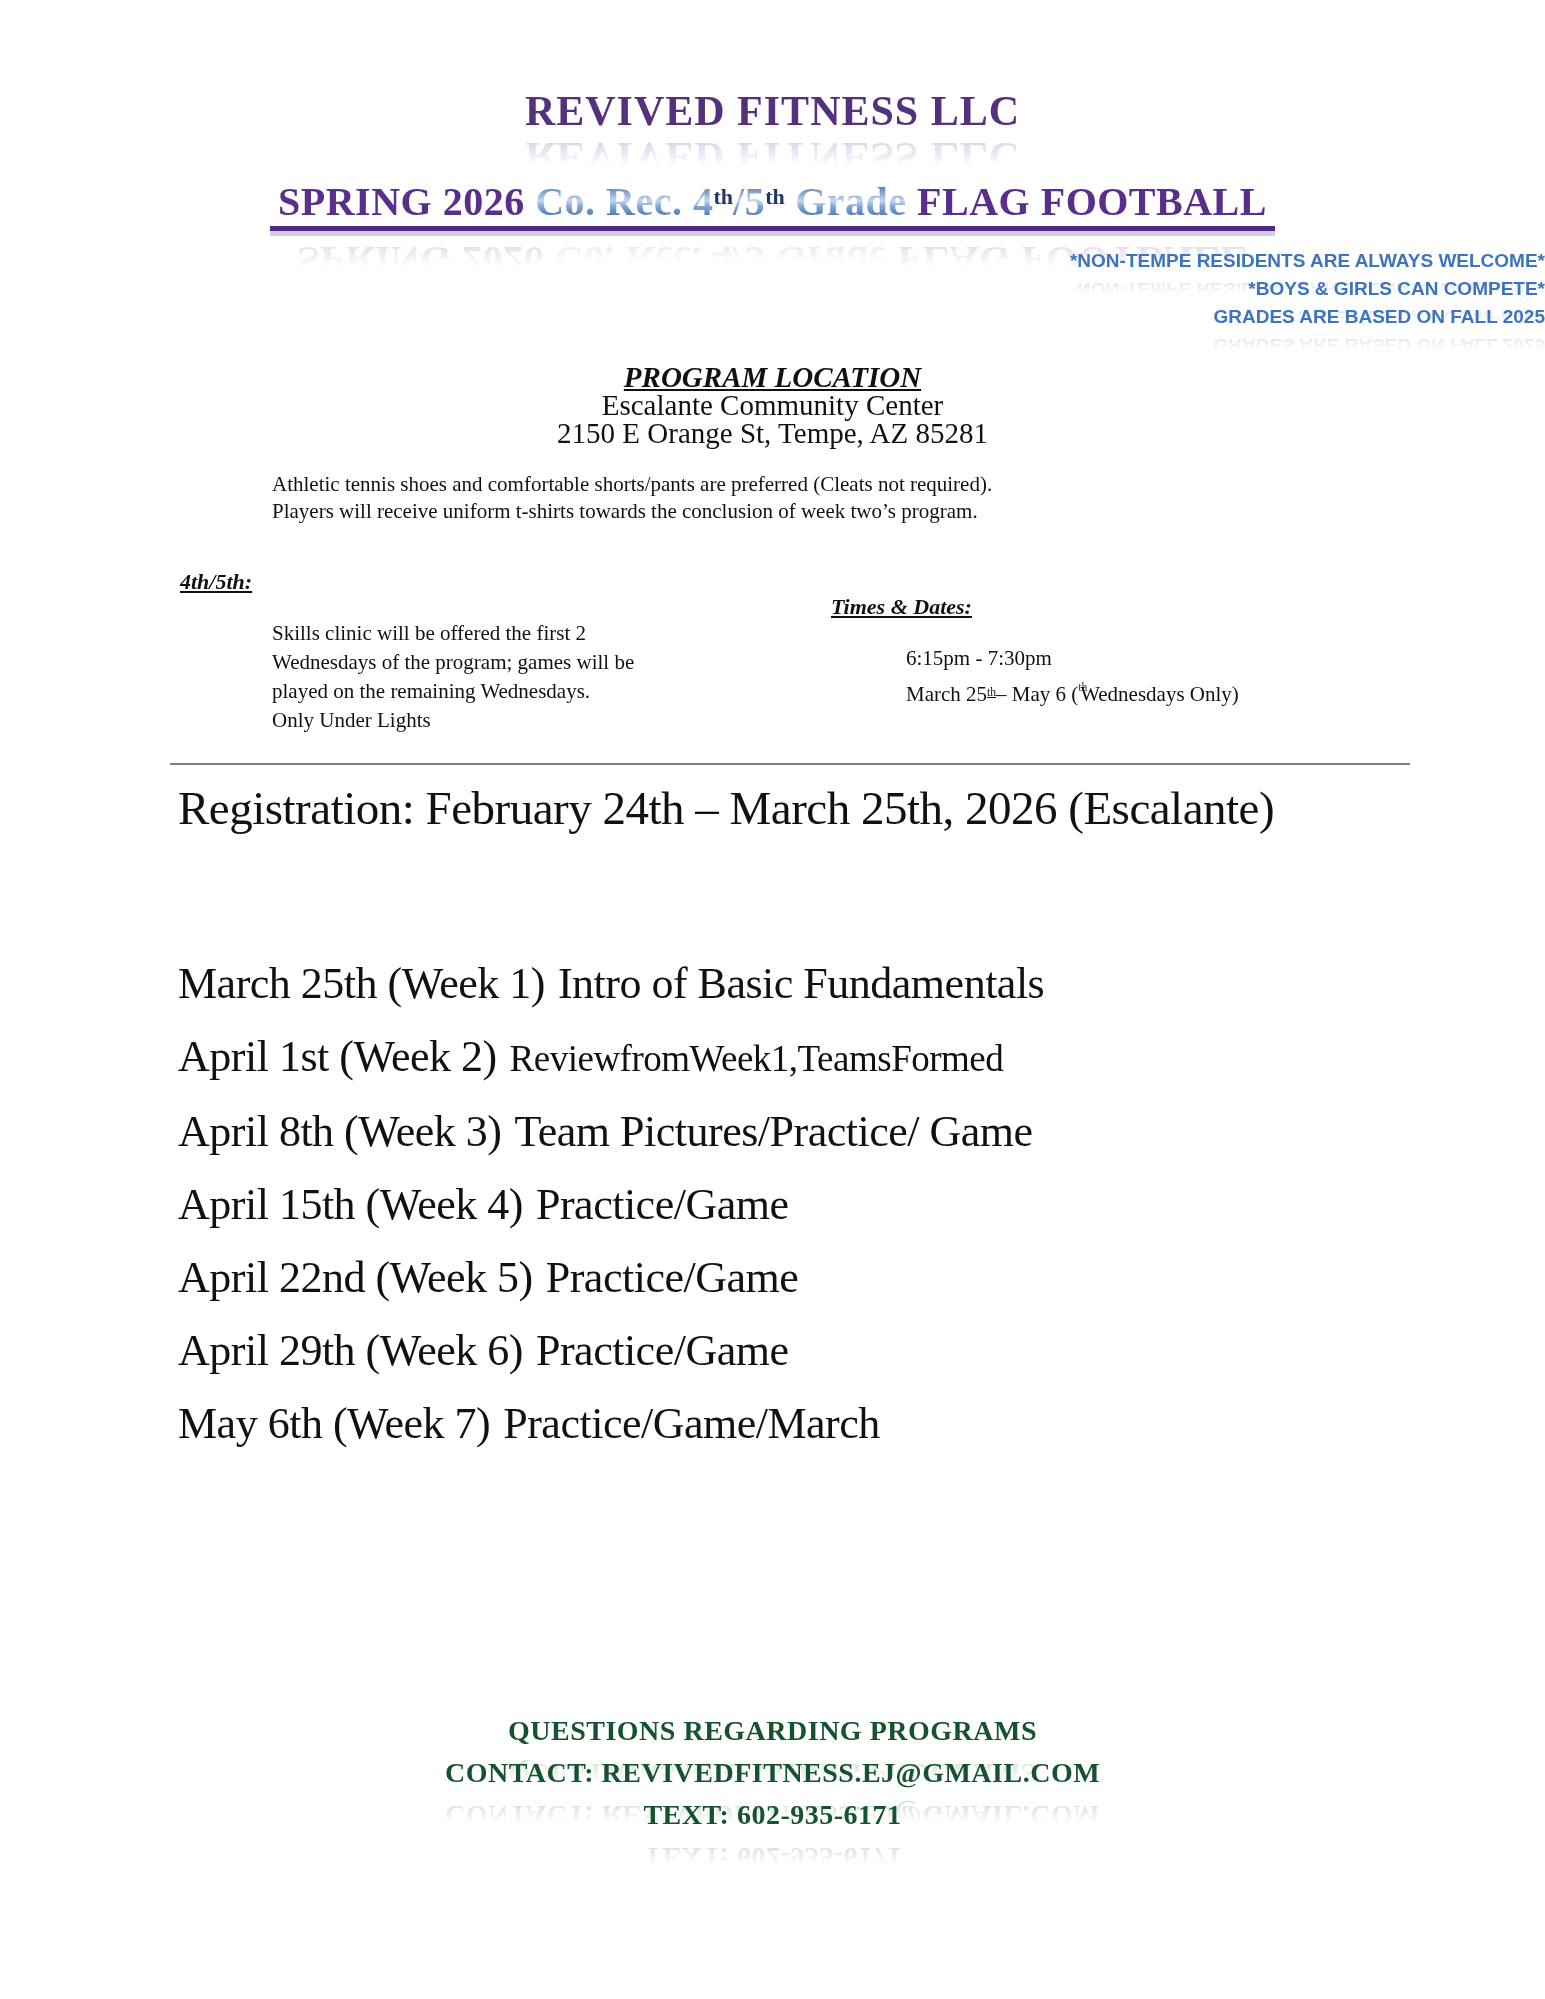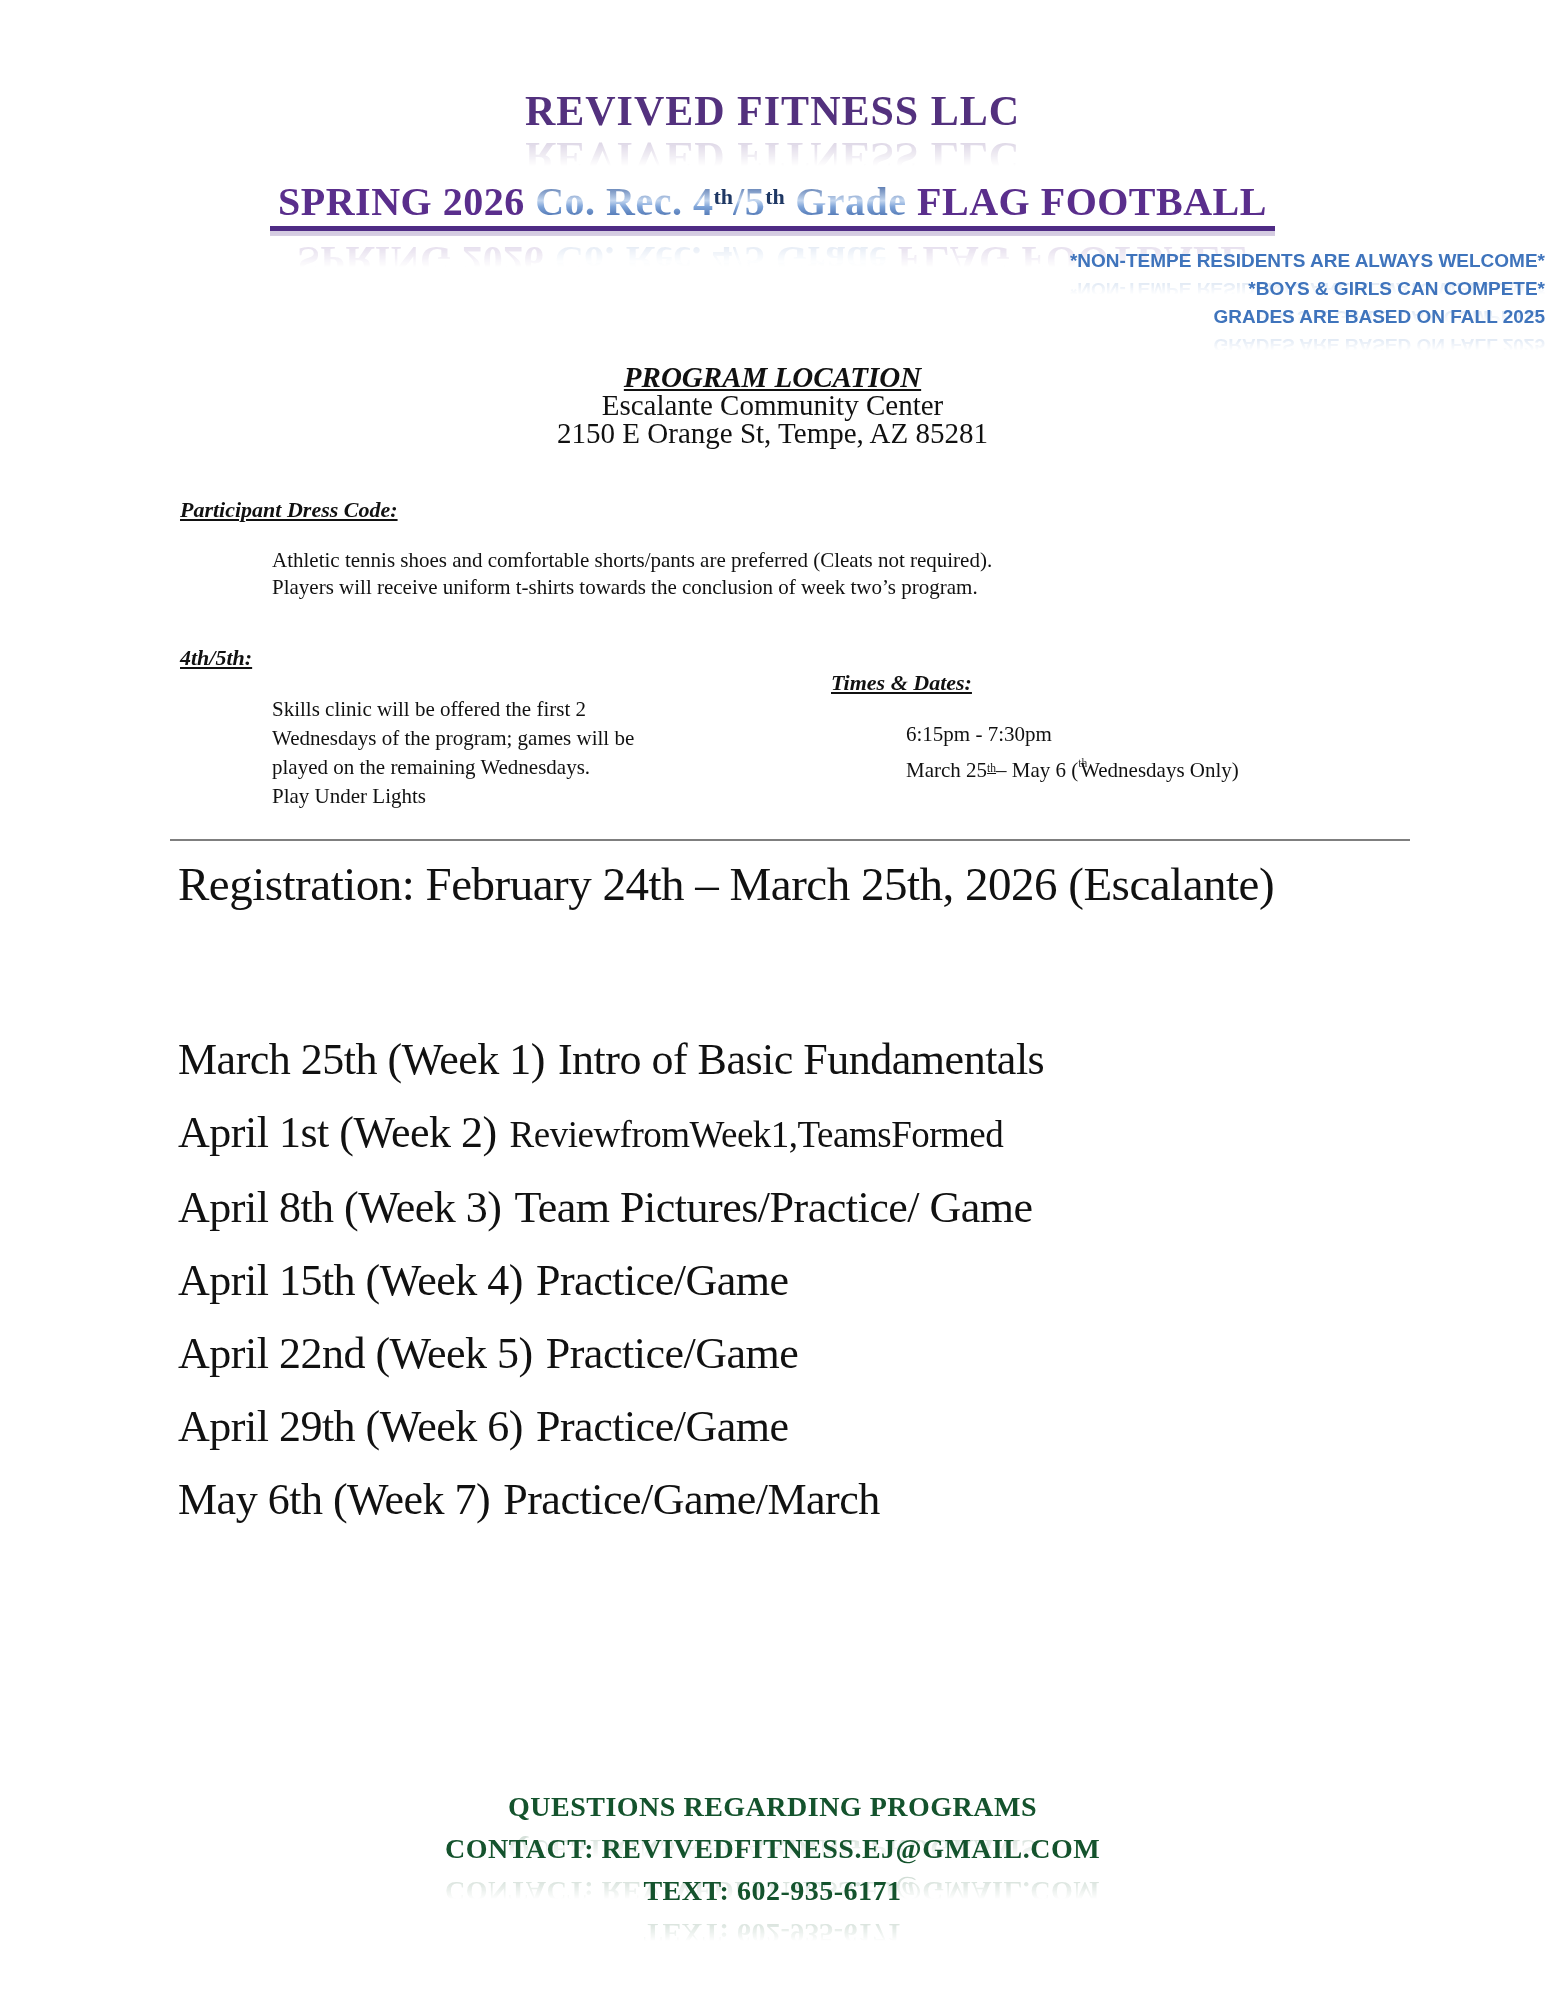--- a/index.html
+++ b/index.html
@@ -120,34 +120,33 @@
       <div class="note-line mirror">GRADES ARE BASED ON FALL 2025</div>
     </div>
   </div>
 
   <div class="location">
     <div class="loc-heading">PROGRAM LOCATION</div>
     <div>Escalante Community Center</div>
     <div>2150 E Orange St, Tempe, AZ 85281</div>
   </div>
 
-  <div class="dress-heading">Participant Dress Code:</div>
   <div class="dress-body">
     <div>Athletic tennis shoes and comfortable shorts/pants are preferred (Cleats not required).</div>
     <div>Players will receive uniform t-shirts towards the conclusion of week two’s program.</div>
   </div>
 
   <div class="columns">
     <div class="col-grades">
       <div class="col-heading">4th/5th:</div>
       <div class="col-body">
         <div>Skills clinic will be offered the first 2</div>
         <div>Wednesdays of the program; games will be</div>
         <div>played on the remaining Wednesdays.</div>
-        <div>Play Under Lights</div>
+        <div>Only Under Lights</div>
       </div>
     </div>
     <div class="col-times">
       <div class="col-heading">Times &amp; Dates:</div>
       <div class="col-body">
         <div>6:15pm - 7:30pm</div>
         <div><span>March 25</span><sup class="sup-u">th</sup><span>– May 6 (</span><sup class="sup-stray">th</sup><span>Wednesdays Only)</span></div>
       </div>
     </div>
   </div>

